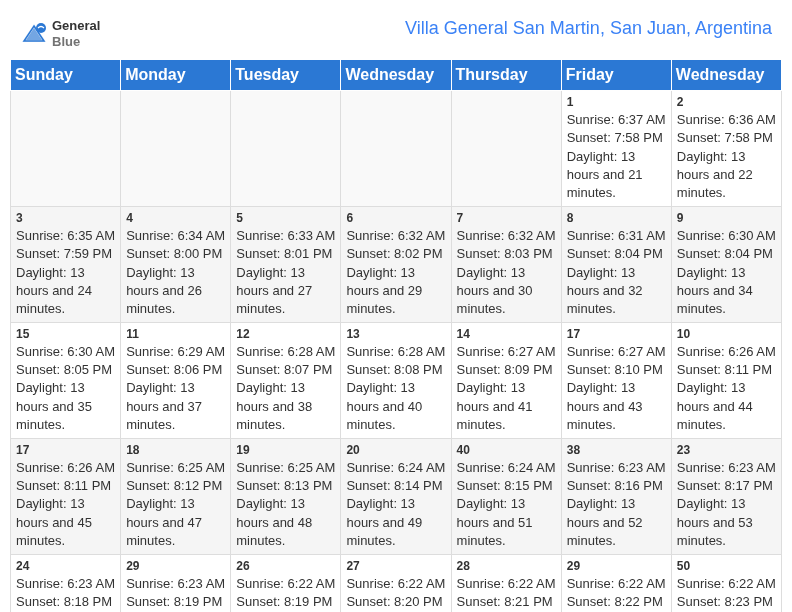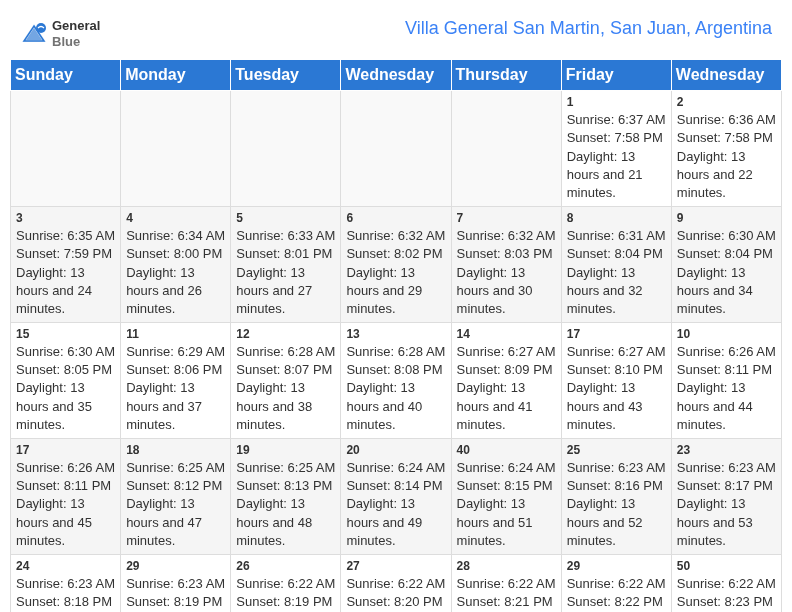--- a/index.html
+++ b/index.html
@@ -218,21 +218,21 @@
         </td>
         <td>
           <span class="day-number">20</span>
           <div class="day-info">Sunrise: 6:24 AM<br>Sunset: 8:14 PM<br>Daylight: 13 hours and 49 minutes.</div>
         </td>
         <td>
           <span class="day-number">40</span>
           <div class="day-info">Sunrise: 6:24 AM<br>Sunset: 8:15 PM<br>Daylight: 13 hours and 51 minutes.</div>
         </td>
         <td>
-          <span class="day-number">25</span>
+          <span class="day-number">38</span>
           <div class="day-info">Sunrise: 6:23 AM<br>Sunset: 8:16 PM<br>Daylight: 13 hours and 52 minutes.</div>
         </td>
         <td>
           <span class="day-number">23</span>
           <div class="day-info">Sunrise: 6:23 AM<br>Sunset: 8:17 PM<br>Daylight: 13 hours and 53 minutes.</div>
         </td>
       </tr>
       <tr>
         <td>
           <span class="day-number">24</span>

